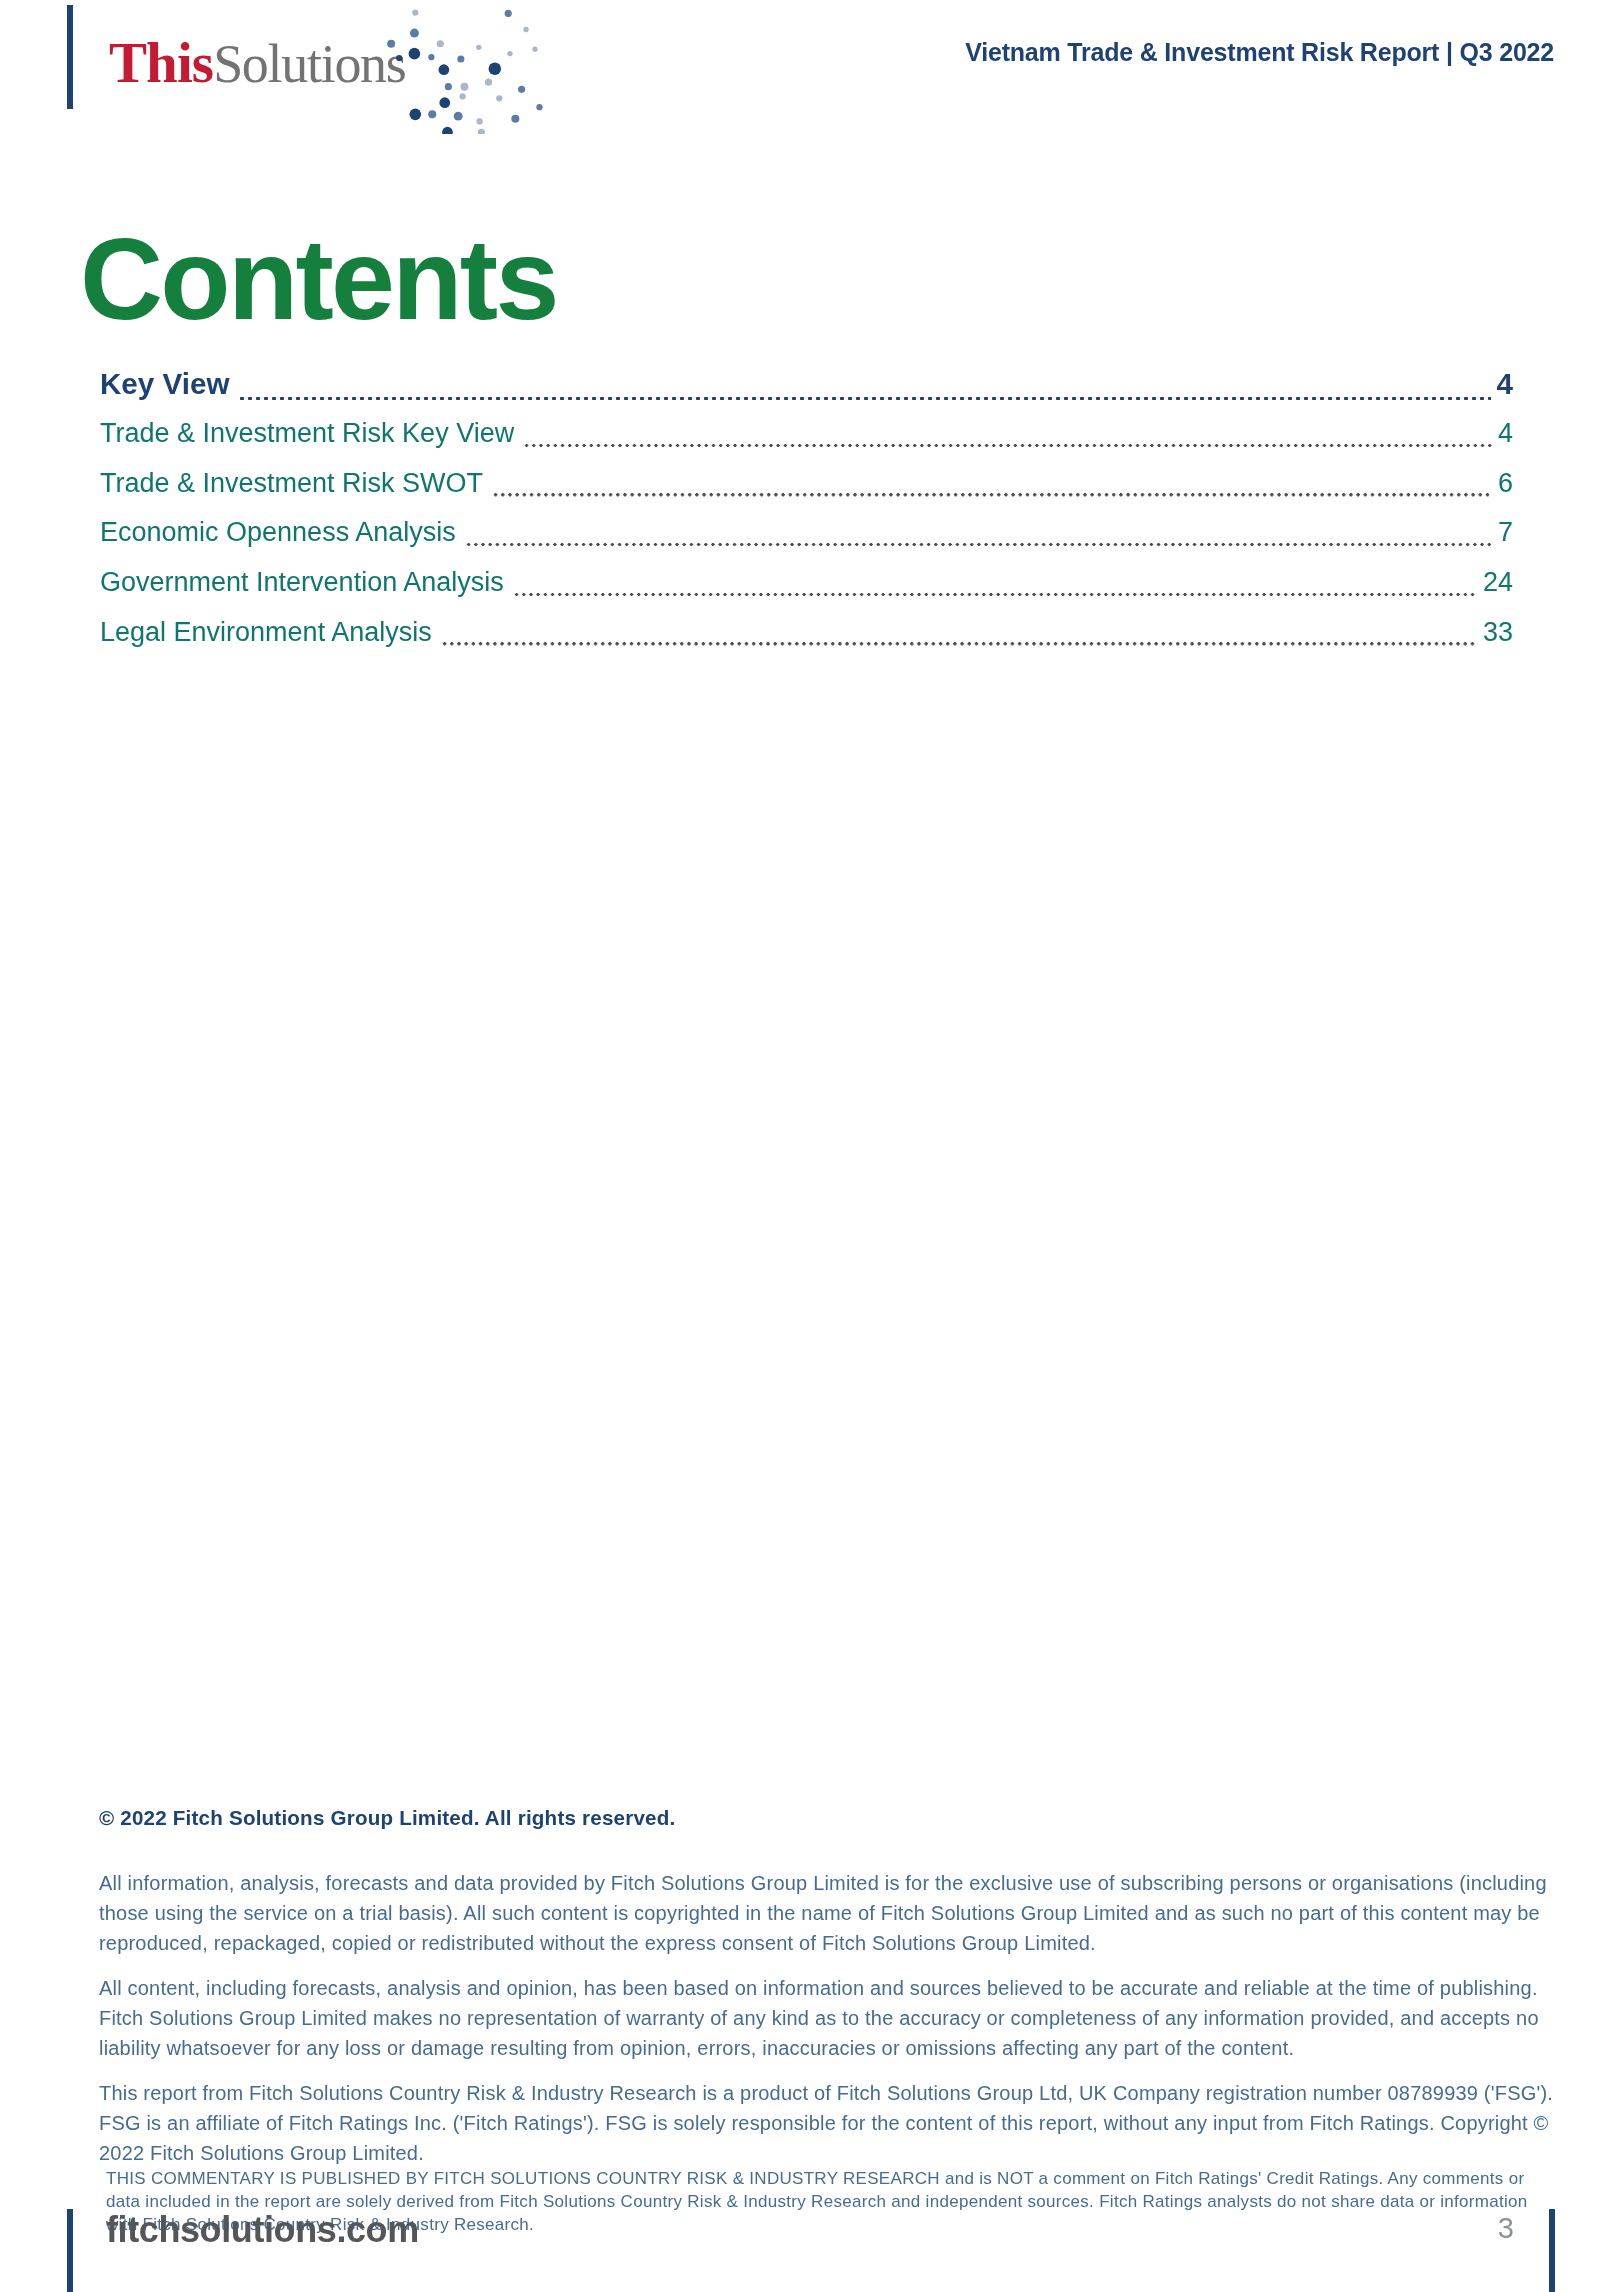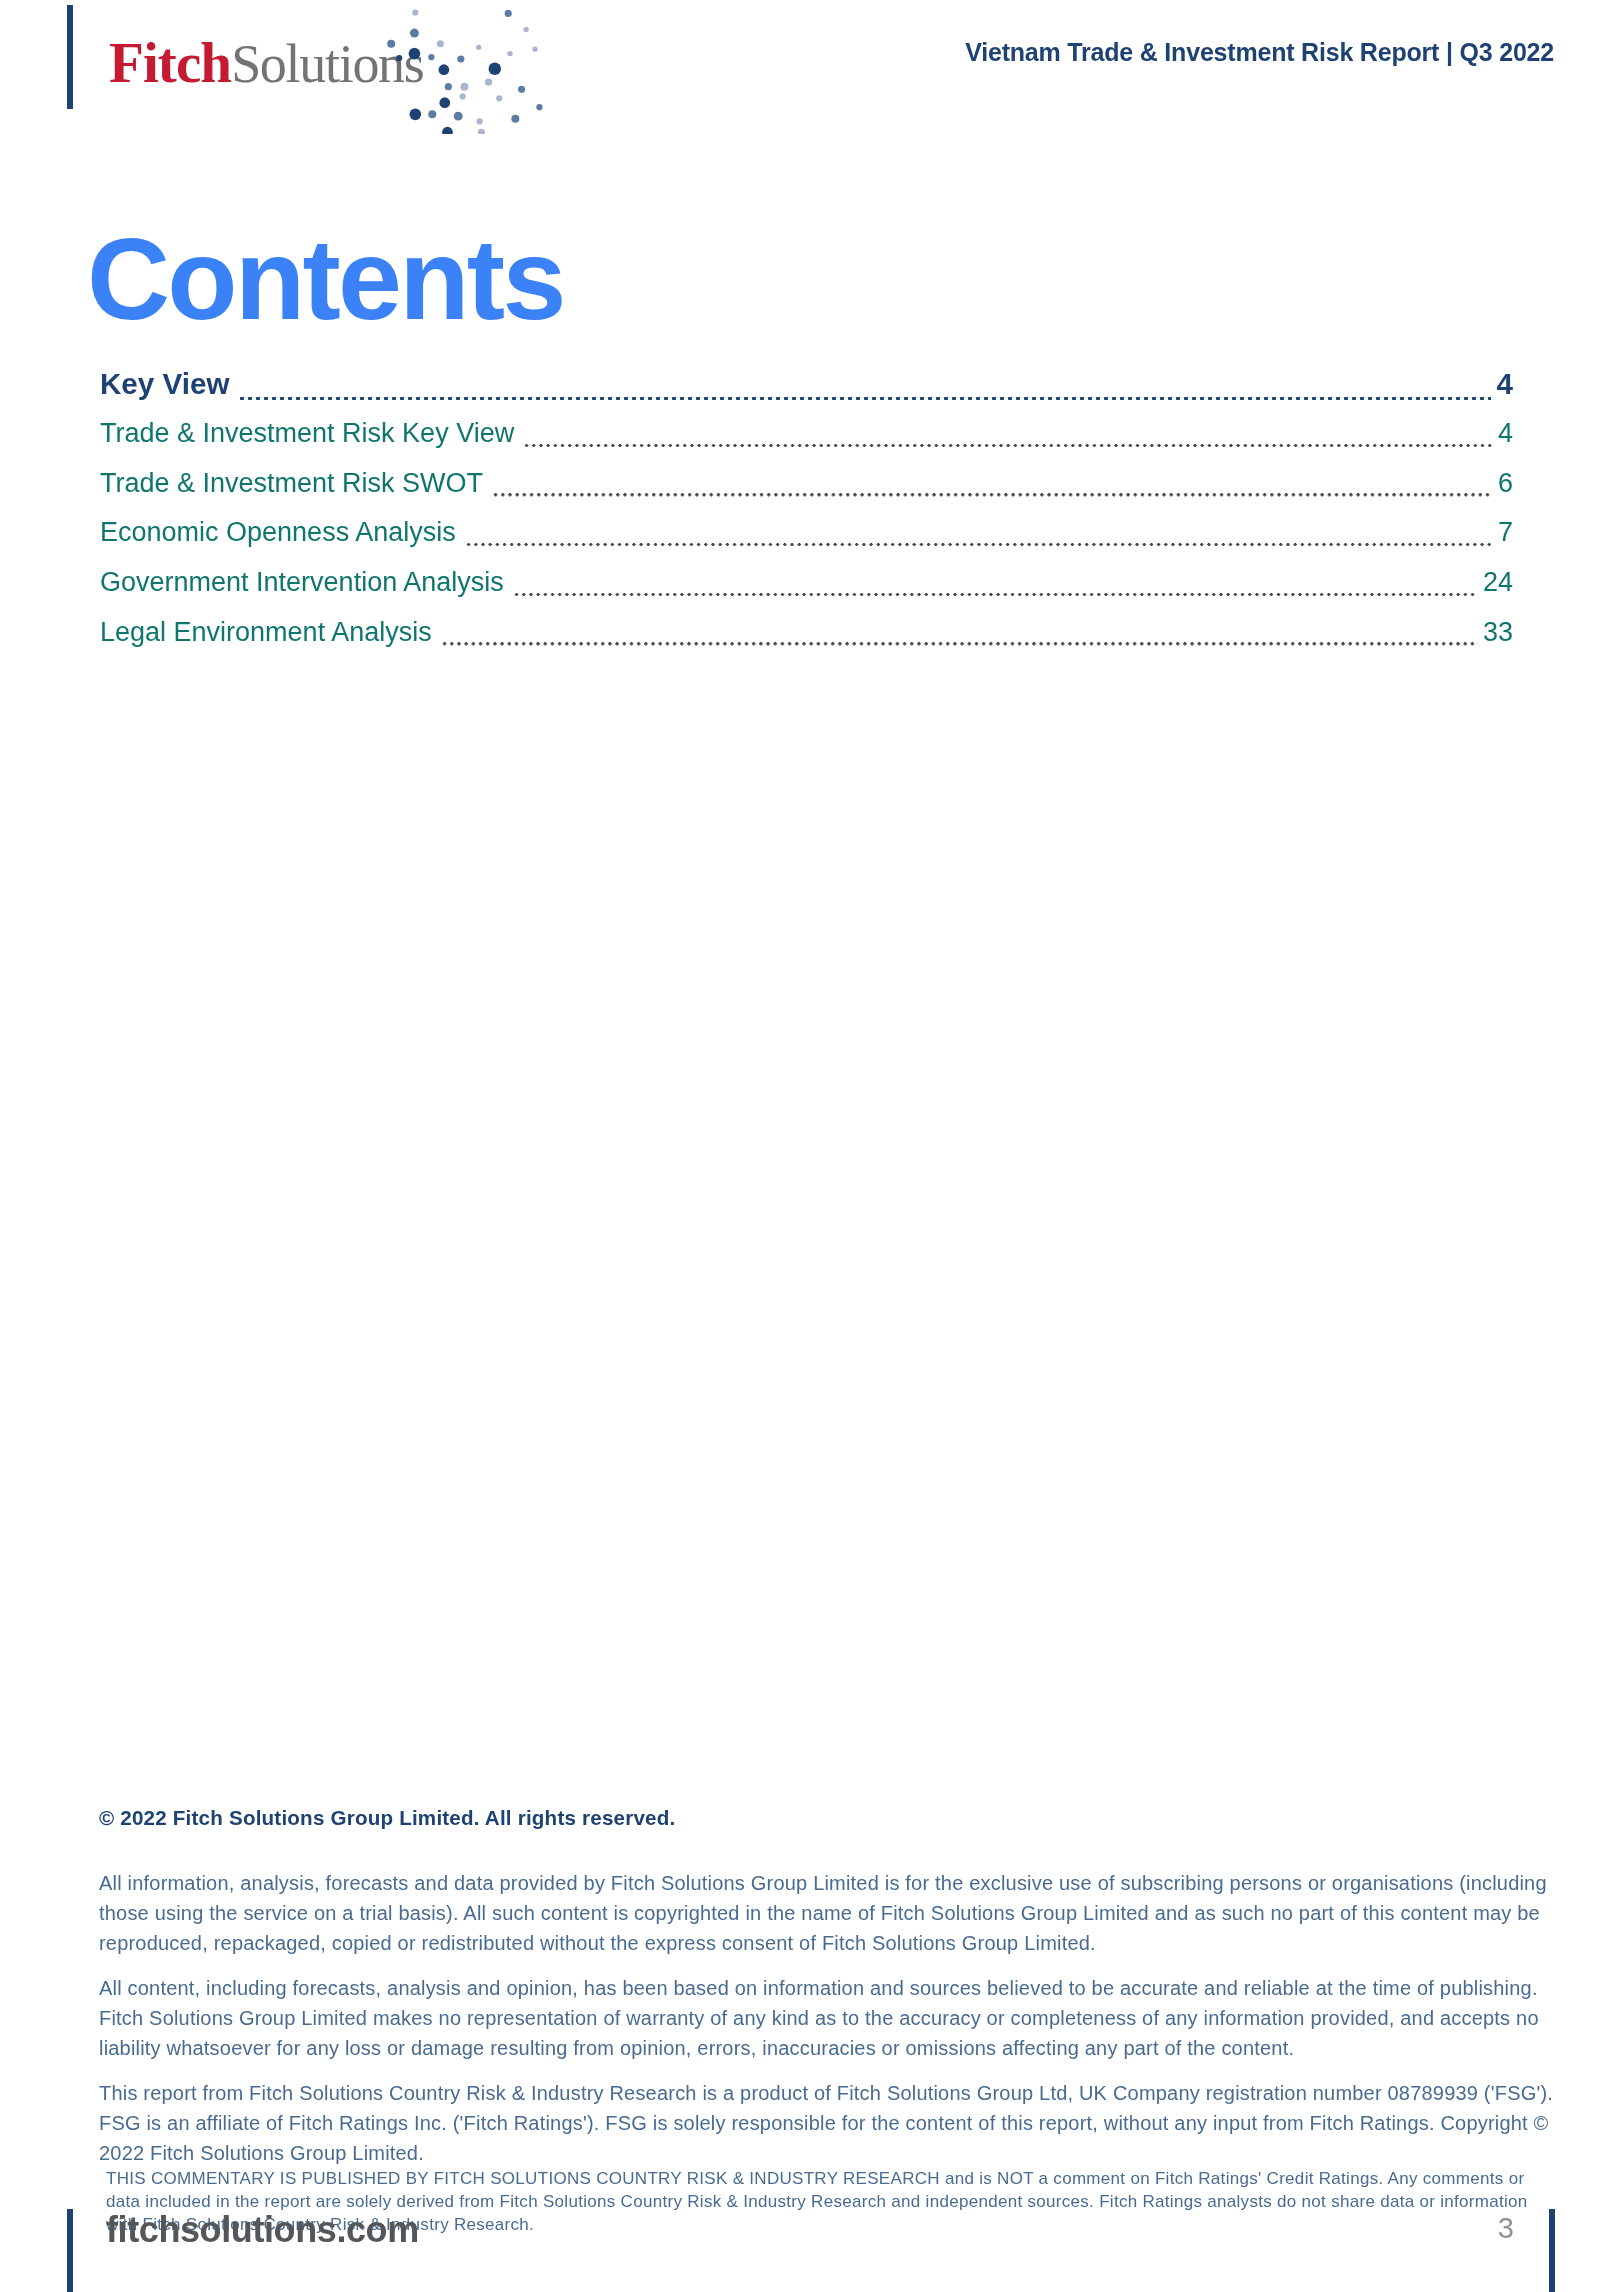--- a/index.html
+++ b/index.html
@@ -26,22 +26,22 @@
   }
   #logo-burst { position:absolute; left:374px; top:0; }
   #report-title {
     position:absolute; top:38px; right:67px; width:896px;
     text-align:right; font-size:25px; font-weight:700;
     color:#1E4273; letter-spacing:-0.2px;
   }
 
   
   #contents-title {
-    position:absolute; left:87px; top:213px;
-    font-size:115px; font-weight:700; color:#3b82f6; letter-spacing:-2.7px;
+    position:absolute; left:80px; top:213px;
+    font-size:115px; font-weight:700; color:#15803d; letter-spacing:-2.7px;
   }
 
   
   #toc { position:absolute; left:100px; top:367px; width:1413px; }
   .toc-row { display:flex; align-items:flex-end; }
   .toc-row.entry { font-size:27px; color:#0f766e; line-height:30px; margin-bottom:19.7px; }
   .toc-row.section { font-size:29.6px; font-weight:700; color:#1E4273; line-height:34px; margin-bottom:17px; }
   .toc-row.last-section { margin-top:12.5px; margin-bottom:0; }
   .toc-label { white-space:nowrap; }
   .toc-leader {
@@ -86,21 +86,21 @@
   .dot-dark  { fill:#1E4273; }
   .dot-med   { fill:#5C7CA6; }
   .dot-light { fill:#A9B6CD; }
 </style>
 </head>
 <body>
 
 <div class="vbar" id="logo-accent-bar"></div>
 
 <div id="logo-lockup">
-  <span id="logo-fitch">Fitch</span><span id="logo-solutions">Solutions</span>
+  <span id="logo-fitch">This</span><span id="logo-solutions">Solutions</span>
 </div>
 
 <svg id="logo-burst" width="188" height="134" viewBox="0 0 210 150" aria-hidden="true">
   <circle class="dot-light" cx="46" cy="14" r="3.5"></circle>
   <circle class="dot-med" cx="45" cy="37" r="5"></circle>
   <circle class="dot-med" cx="19" cy="49" r="4.5"></circle>
   <circle class="dot-dark" cx="45" cy="60" r="6.5"></circle>
   <circle class="dot-dark" cx="28" cy="65" r="3.5"></circle>
   <circle class="dot-light" cx="74" cy="49" r="4"></circle>
   <circle class="dot-med" cx="64" cy="64" r="3.5"></circle>

